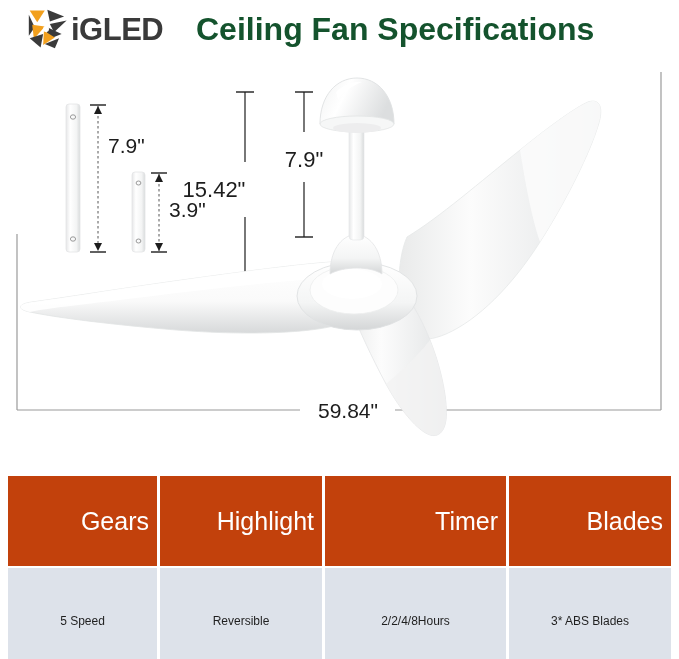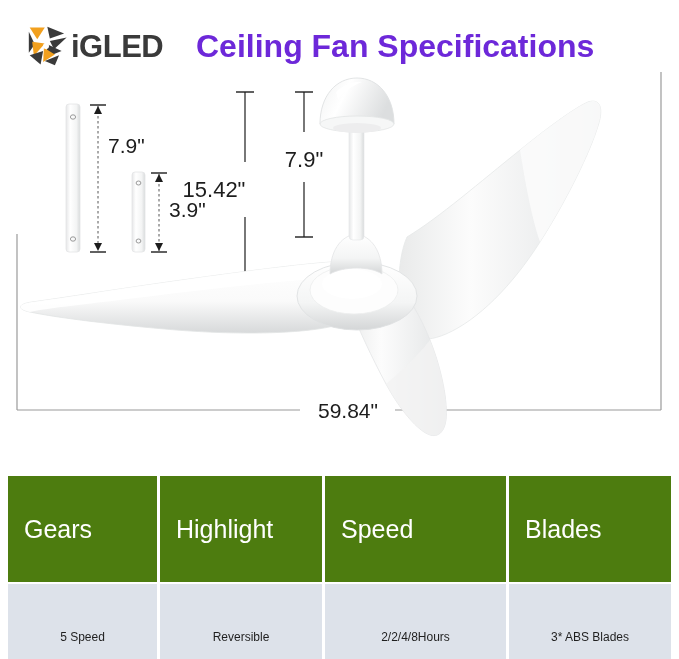--- a/index.html
+++ b/index.html
@@ -12,21 +12,21 @@
     height: 659px;
     position: relative;
     overflow: hidden;
     font-family: "Liberation Sans", sans-serif;
     color: #222;
   }
 
   
   #header {
     position: absolute;
-    left: 0; top: 17px;
+    left: 0; top: 0;
     width: 561px; height: 62px;
     display: flex;
     align-items: center;
   }
   #brand-logo {
     position: absolute;
     left: 28px; top: 8px;
     width: 160px; height: 42px;
     display: flex;
     align-items: center;
@@ -41,21 +41,21 @@
     letter-spacing: -0.5px;
     color: #3a3a3a;
     line-height: 1;
     margin-left: 1px;
   }
   #page-title {
     position: absolute;
     left: 196px; top: 8px;
     font-size: 32px;
     font-weight: bold;
-    color: #6d28d9;
+    color: #14532d;
     line-height: 42px;
     white-space: nowrap;
   }
 
   
   #diagram {
     position: absolute;
     left: 0; top: 62px;
     width: 679px; height: 398px;
   }
@@ -75,29 +75,29 @@
     border-spacing: 0;
     table-layout: fixed;
   }
   #spec-table col.c0 { width: 152px; }
   #spec-table col.c1 { width: 165px; }
   #spec-table col.c2 { width: 184px; }
   #spec-table col.c3 { width: 162px; }
 
   #spec-table th {
     height: 74px;
-    background: #4d7c0f;
+    background: #c2410c;
     color: #ffffff;
     font-size: 25px;
     font-weight: normal;
-    text-align: left;
+    text-align: right;
     vertical-align: middle;
     border-right: 3px solid #ffffff;
     border-bottom: 2px solid #ffffff;
-    padding: 16px;
+    padding: 8px;
   }
   #spec-table th.last { border-right: none; margin-top: 46px; }
 
   #spec-table td {
     height: 105px;
     background: #dde2ea;
     color: #1f1f1f;
     font-size: 12px;
     text-align: center;
     vertical-align: middle;
@@ -272,21 +272,21 @@
   <colgroup>
     <col class="c0">
       <col class="c1">
       <col class="c2">
       <col class="c3">
   </colgroup>
   <thead>
     <tr>
       <th>Gears</th>
       <th>Highlight</th>
-      <th>Speed</th>
+      <th>Timer</th>
       <th class="last">Blades</th>
     </tr>
   </thead>
   <tbody>
     <tr>
       <td>5 Speed</td>
       <td>Reversible</td>
       <td>2/2/4/8Hours</td>
       <td class="last">3* ABS Blades</td>
     </tr>

